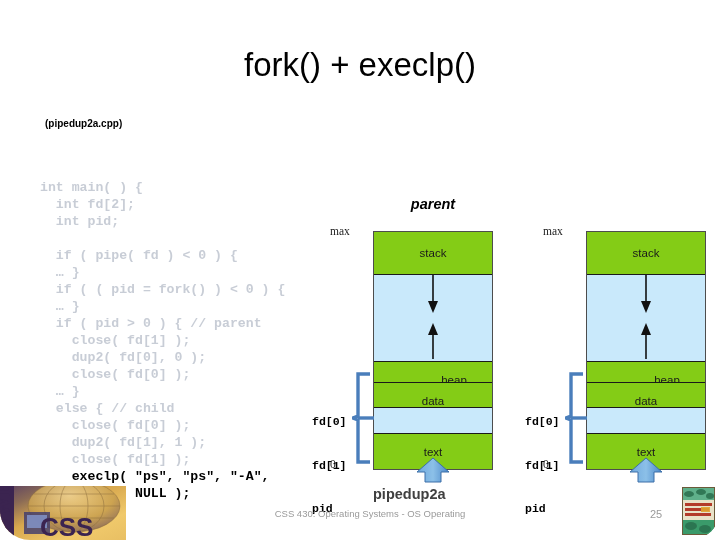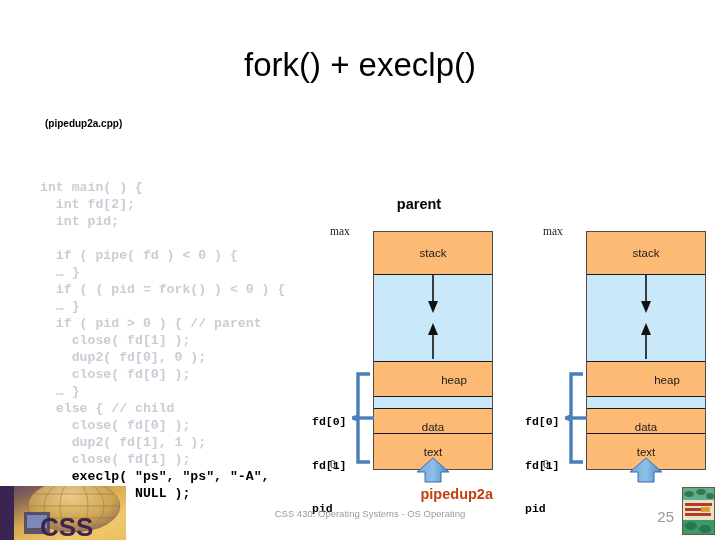--- a/index.html
+++ b/index.html
@@ -7,20 +7,21 @@
     padding: 0;
     background: #ffffff;
   }
   #slide {
     position: relative;
     width: 720px;
     height: 540px;
     background: #ffffff;
     overflow: hidden;
     font-family: "Liberation Sans", sans-serif;
+    border-radius: 30px;
   }
 
   
   .slide-title {
     position: absolute;
     left: 0;
     top: 46px;
     width: 720px;
     text-align: center;
     font-size: 33px;
@@ -73,32 +74,32 @@
     width: 120px;
     border: 1px solid #4d4d4d;
     box-sizing: border-box;
     background: #c9e9fb;
   }
   .seg {
     position: absolute;
     left: 0;
     width: 118px;
     box-sizing: border-box;
-    background: #fdba74;
+    background: #84cc16;
     border-top: 1px solid #1a1a1a;
     border-bottom: 1px solid #1a1a1a;
     text-align: center;
     font-size: 11.5px;
     color: #1a1a1a;
     font-family: "Liberation Sans", sans-serif;
   }
   .seg span { display: block; }
   .seg-stack { top: 0; height: 43px; border-top: none; line-height: 43px; }
   .seg-heap  { top: 129px; height: 36px; line-height: 36px; padding-left: 42px; }
-  .seg-data  { top: 176px; height: 26px; line-height: 36px; }
+  .seg-data  { top: 150px; height: 26px; line-height: 36px; }
   .seg-text  { top: 201px; height: 36px; border-bottom: none; line-height: 36px; }
 
   .axis-lbl {
     position: absolute;
     font-size: 11.5px;
     color: #1a1a1a;
     font-family: "Liberation Serif", serif;
   }
 
   .arrow-svg { position: absolute; left: 0; top: 0; overflow: visible; }
@@ -112,43 +113,43 @@
     color: #000000;
     white-space: pre;
   }
 
   .brace-svg { position: absolute; }
 
   .cmd-label {
     position: absolute;
     font-size: 14.5px;
     font-weight: bold;
-    color: #c2410c;
-    text-align: right;
+    color: #404040;
+    text-align: left;
     font-family: "Liberation Sans", sans-serif;
   }
 
   
   .footer-text {
     position: absolute;
     left: 170px;
     top: 508px;
     width: 400px;
     text-align: center;
     font-size: 9.5px;
     color: #9a9a9a;
     font-family: "Liberation Sans", sans-serif;
   }
   .page-num {
     position: absolute;
     left: 650px;
     top: 508px;
     width: 24px;
-    text-align: right;
-    font-size: 15px;
+    text-align: left;
+    font-size: 11px;
     color: #9a9a9a;
     font-family: "Liberation Sans", sans-serif;
   }
 
   .logo {
     position: absolute;
     left: 0px;
     top: 486px;
     width: 126px;
     height: 54px;
@@ -168,21 +169,21 @@
 </head>
 <body>
 
 <div id="slide">
 
   <div class="slide-title">fork() + execlp()</div>
   <div class="subtitle">(pipedup2a.cpp)</div>
 
   <div class="code-block" id="code-block"><div class="code-line">int main( ) {</div><div class="code-line">  int fd[2];</div><div class="code-line">  int pid;</div><div class="code-line">&nbsp;</div><div class="code-line">  if ( pipe( fd ) &lt; 0 ) {</div><div class="code-line">  … }</div><div class="code-line">  if ( ( pid = fork() ) &lt; 0 ) {</div><div class="code-line">  … }</div><div class="code-line">  if ( pid &gt; 0 ) { // parent</div><div class="code-line">    close( fd[1] );</div><div class="code-line">    dup2( fd[0], 0 );</div><div class="code-line">    close( fd[0] );</div><div class="code-line">  … }</div><div class="code-line">  else { // child</div><div class="code-line">    close( fd[0] );</div><div class="code-line">    dup2( fd[1], 1 );</div><div class="code-line">    close( fd[1] );</div><div class="code-line hl">    execlp( "ps", "ps", "-A",</div><div class="code-line hl">            NULL );</div><div class="code-line">  }</div></div>
 
-  <div class="proc-label" style="left:359px; top:196px; width:120px;">parent</div>
+  <div class="proc-label" style="left:373px; top:196px; width:120px;font-style:italic;">parent</div>
 
   <div class="axis-lbl" style="left:330px; top:225px; width:36px;">max</div>
   <div class="axis-lbl" style="left:330px; top:458px; width:36px;">0</div>
 
   <div class="mem-wrap" style="left:373px; top:231px; width:120px; height:239px;">
     <div class="mem-box" style="height:239px;">
       <div class="seg seg-stack">
         <span>stack</span>
       </div>
       <div class="seg seg-heap">

